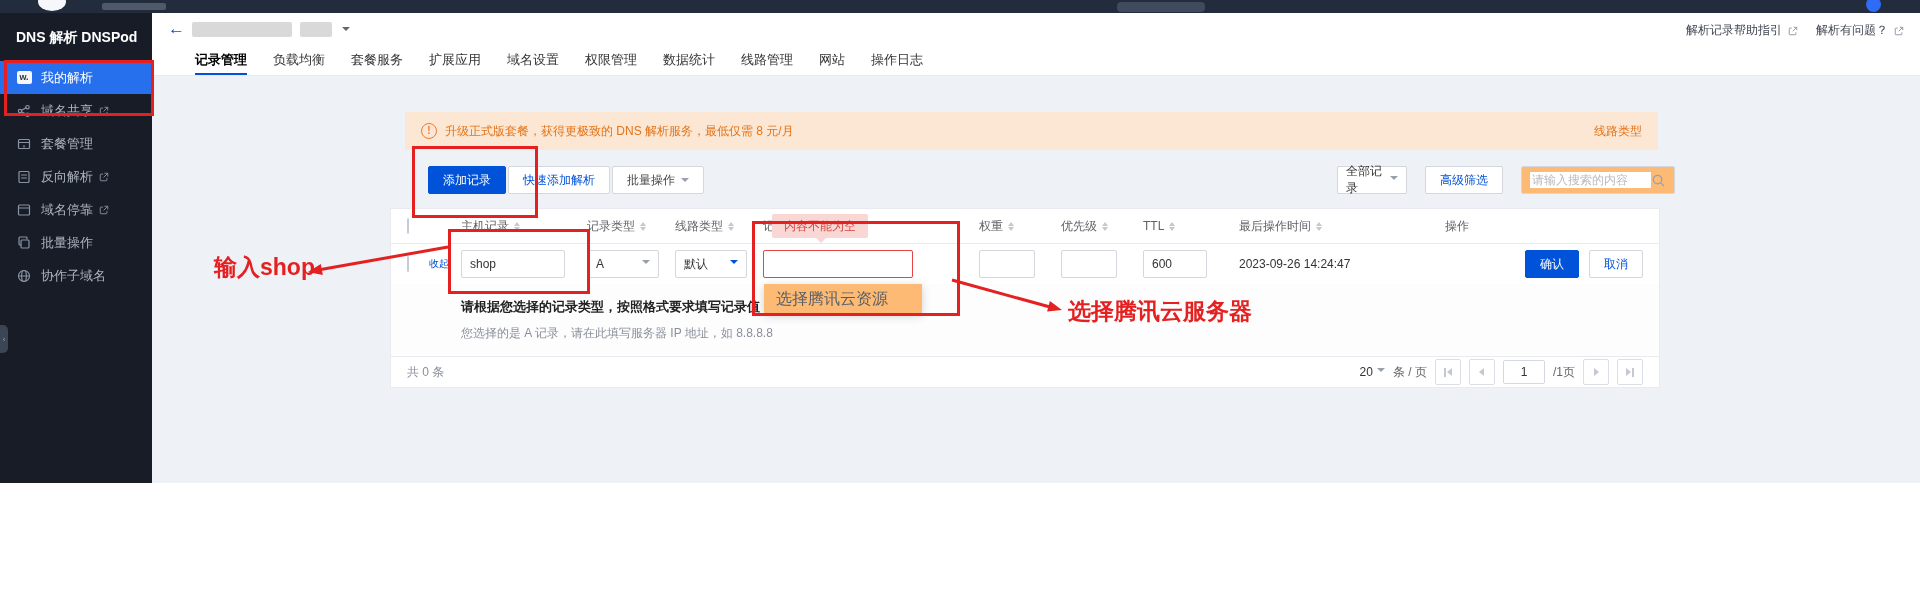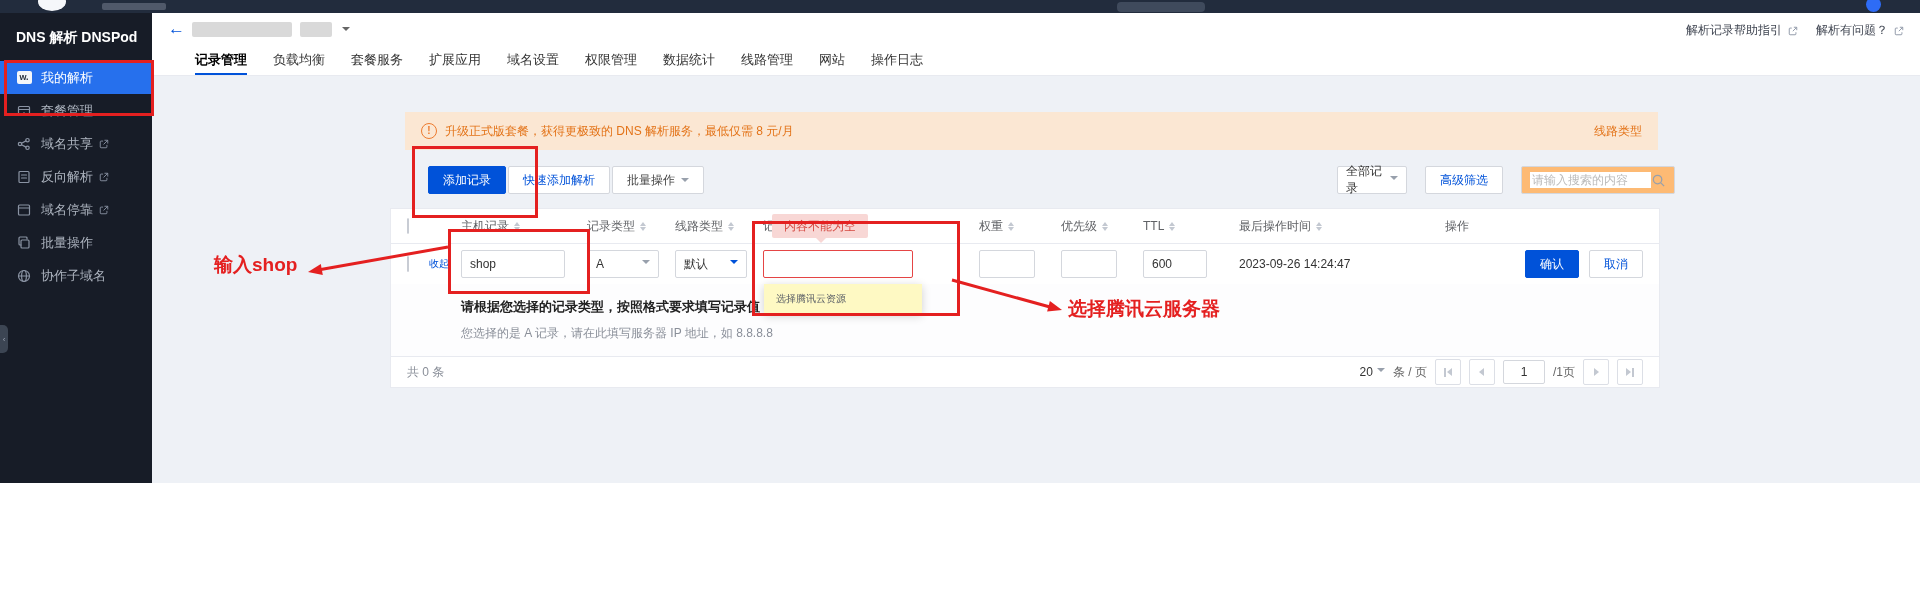--- a/index.html
+++ b/index.html
@@ -98,25 +98,25 @@
   .tri{width:0;height:0;border:4px solid transparent;}
   .tri-l{border-right:5px solid #c3c8d1;border-left:none;}
   .tri-r{border-left:5px solid #c3c8d1;border-right:none;}
   .pg-bar{width:1.5px;height:9px;background:#c3c8d1;}
   .page-input{width:42px;height:24px;text-align:center;}
 
   
   .tooltip{position:absolute;left:772px;top:214px;height:24px;background:#f8d7d5;color:#d54941;font-size:12px;display:flex;align-items:center;padding:0 12px;border-radius:2px;z-index:6;}
   .tooltip .tail{position:absolute;left:44px;bottom:-5px;width:0;height:0;border:5px solid transparent;border-top-color:#f8d7d5;border-bottom:none;}
   .dropdown{position:absolute;left:764px;top:284px;width:158px;background:#fff;box-shadow:0 2px 10px rgba(0,0,0,.18);border-radius:2px;z-index:6;}
-  .dropdown .item{height:30px;line-height:30px;padding:0 12px;font-size:10px;color:#5a5f66;background:#fef9c3;cursor:pointer;}
+  .dropdown .item{height:30px;line-height:30px;padding:0 12px;font-size:16px;color:#5a5f66;background:#fdba74;cursor:pointer;}
 
   
   .anno-box{position:absolute;border:3px solid #e42020;z-index:10;pointer-events:none;}
-  .anno-text{position:absolute;color:#e42020;font-size:19px;font-weight:bold;z-index:10;white-space:nowrap;}
+  .anno-text{position:absolute;color:#e42020;font-size:23px;font-weight:bold;z-index:10;white-space:nowrap;}
   .anno-svg{position:absolute;left:0;top:0;z-index:10;pointer-events:none;}
 </style>
 </head>
 <body>
 
 <div class="app">
 
   <div class="topbar">
     <div class="logo-blob"></div>
     <div class="logo-redact"></div>
@@ -167,40 +167,40 @@
     <div class="sidebar-title">DNS 解析 DNSPod</div>
     <div class="nav-item active">
       <span class="ico">
           <span class="wbadge">w.</span>
         </span>
       <span>我的解析</span>
     </div>
     <div class="nav-item">
       <span class="ico">
           <svg width="16" height="16" viewBox="0 0 16 16">
-            <rect x="2.5" y="3.5" width="11" height="9" rx="1"></rect>
-            <path d="M2.5 6.5h11M8 9.5v1.5"></path>
-          </svg>
-        </span>
-      <span>套餐管理</span>
-    </div>
-    <div class="nav-item">
-      <span class="ico">
-          <svg width="16" height="16" viewBox="0 0 16 16">
             <circle cx="4" cy="8" r="1.7"></circle>
             <circle cx="11.5" cy="4.2" r="1.7"></circle>
             <circle cx="11.5" cy="11.8" r="1.7"></circle>
             <path d="M5.6 7.2l4.3-2.3M5.6 8.8l4.3 2.3"></path>
           </svg>
         </span>
       <span>域名共享</span>
       <svg class="ext10" viewBox="0 0 12 12">
           <path d="M4.5 2.5H2.5a1 1 0 00-1 1v6a1 1 0 001 1h6a1 1 0 001-1V7.5"></path>
           <path d="M7 1.5h3.5V5M10.2 1.8L5.8 6.2"></path>
         </svg>
+    </div>
+    <div class="nav-item">
+      <span class="ico">
+          <svg width="16" height="16" viewBox="0 0 16 16">
+            <rect x="2.5" y="3.5" width="11" height="9" rx="1"></rect>
+            <path d="M2.5 6.5h11M8 9.5v1.5"></path>
+          </svg>
+        </span>
+      <span>套餐管理</span>
     </div>
     <div class="nav-item">
       <span class="ico">
           <svg width="16" height="16" viewBox="0 0 16 16">
             <rect x="3" y="2.5" width="10" height="11" rx="1"></rect>
             <path d="M5.5 6h5M5.5 9h5"></path>
           </svg>
         </span>
       <span>反向解析</span>
       <svg class="ext10" viewBox="0 0 12 12">

